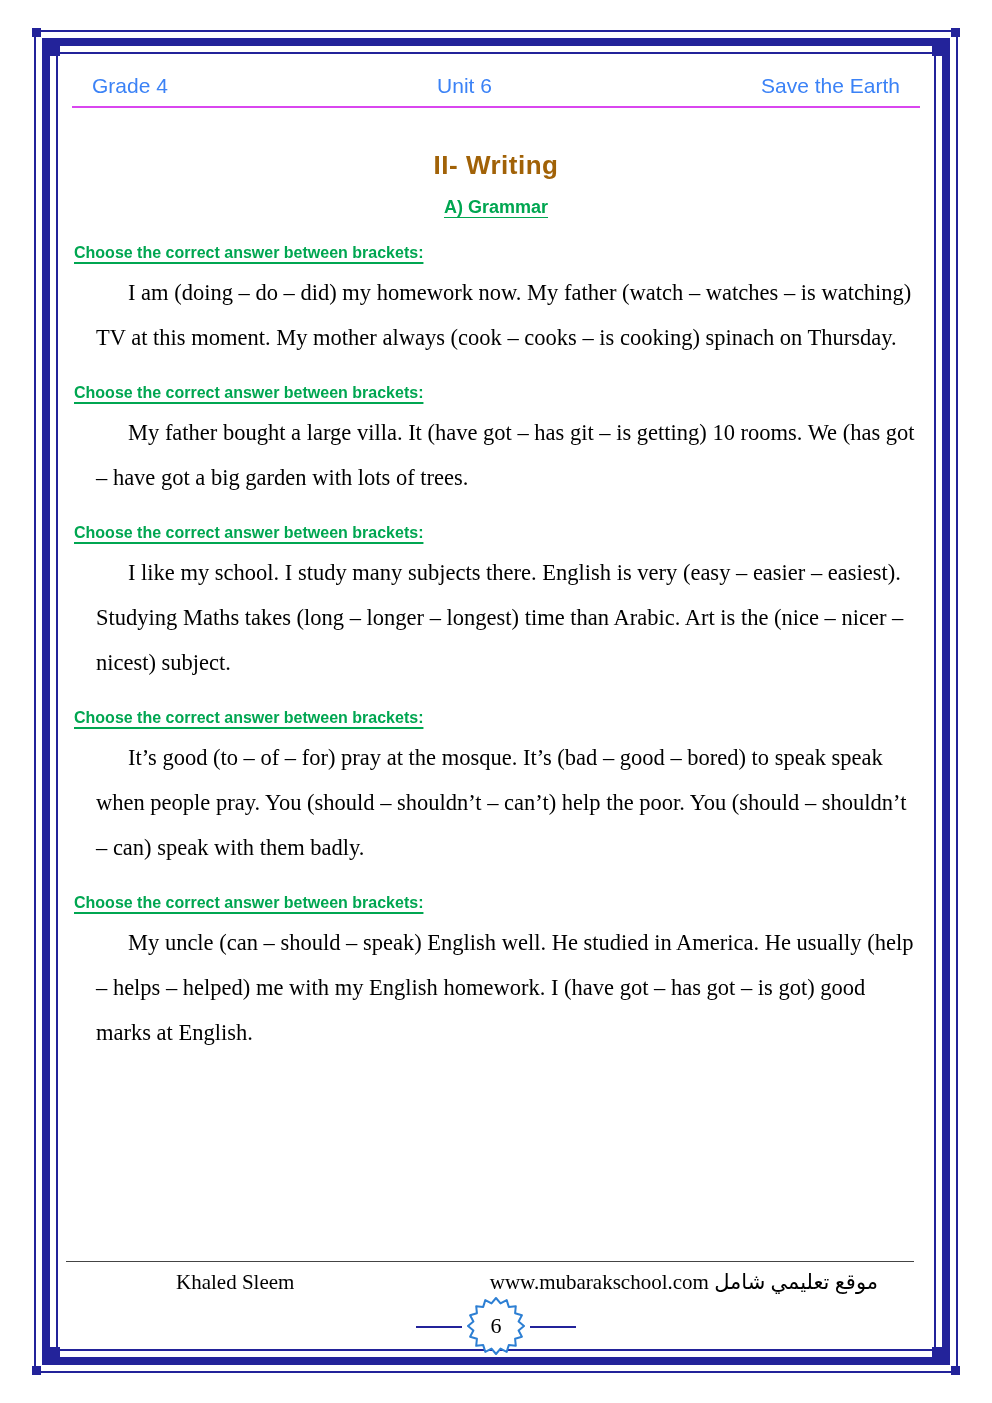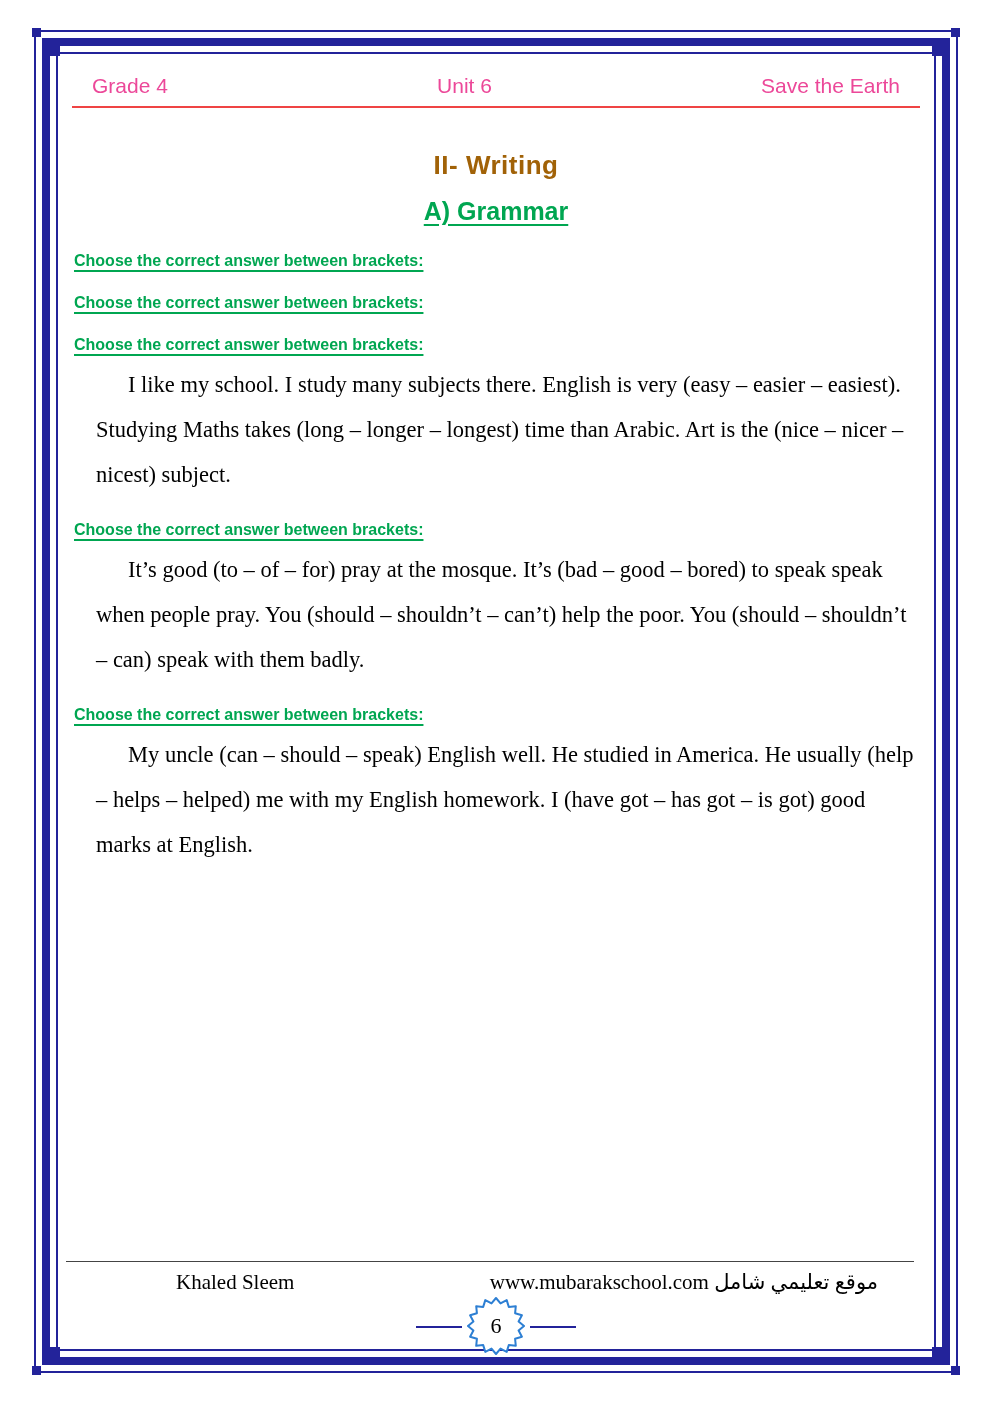--- a/index.html
+++ b/index.html
@@ -48,38 +48,38 @@
   .content {
     position: absolute;
     top: 58px; bottom: 58px; left: 66px; right: 66px;
     padding: 16px 6px 0 6px;
   }
 
   
   .header {
     display: flex; justify-content: space-between; align-items: baseline;
     padding: 0 20px 8px 20px;
-    border-bottom: 2px solid #ef4444;
-    font-size: 21px; color: #ec4899;
+    border-bottom: 2px solid #d946ef;
+    font-size: 21px; color: #3b82f6;
   }
 
   
   .title {
     text-align: center;
     margin-top: 42px;
     color: #a16207;
     font-size: 26px;
     font-weight: 600;
     letter-spacing: 0.5px;
   }
   .subtitle {
     text-align: center;
     margin-top: 16px;
     color: #00a651;
-    font-size: 25px;
+    font-size: 18px;
     font-weight: 700;
     text-decoration: underline;
     text-underline-offset: 4px;
   }
 
   
   .exercises { margin-top: 26px; }
   .exercise { margin-top: 24px; }
   .exercise-heading {
     color: #00a651;
@@ -165,24 +165,26 @@
       <span>Save the Earth</span>
     </div>
 
     <div class="title">II- Writing</div>
     <div class="subtitle">A) Grammar</div>
 
     <div class="exercises">
 
       <div class="exercise">
         <div class="exercise-heading">Choose the correct answer between brackets:</div>
-      </div>
-
-      <div class="exercise">
-        <div class="exercise-heading">Choose the correct answer between brackets:</div>
+        <p class="exercise-body">I am (doing – do – did) my homework now. My father (watch – watches – is watching) TV at this moment. My mother always (cook – cooks – is cooking) spinach on Thursday.</p>
+      </div>
+
+      <div class="exercise">
+        <div class="exercise-heading">Choose the correct answer between brackets:</div>
+        <p class="exercise-body">My father bought a large villa. It (have got – has git – is getting) 10 rooms. We (has got – have got a big garden with lots of trees.</p>
       </div>
 
       <div class="exercise">
         <div class="exercise-heading">Choose the correct answer between brackets:</div>
         <p class="exercise-body">I like my school. I study many subjects there. English is very (easy – easier – easiest). Studying Maths takes (long – longer – longest) time than Arabic. Art is the (nice – nicer – nicest) subject.</p>
       </div>
 
       <div class="exercise">
         <div class="exercise-heading">Choose the correct answer between brackets:</div>
         <p class="exercise-body">It’s good (to – of – for) pray at the mosque. It’s (bad – good – bored) to speak speak when people pray. You (should – shouldn’t – can’t) help the poor. You (should – shouldn’t – can) speak with them badly.</p>

